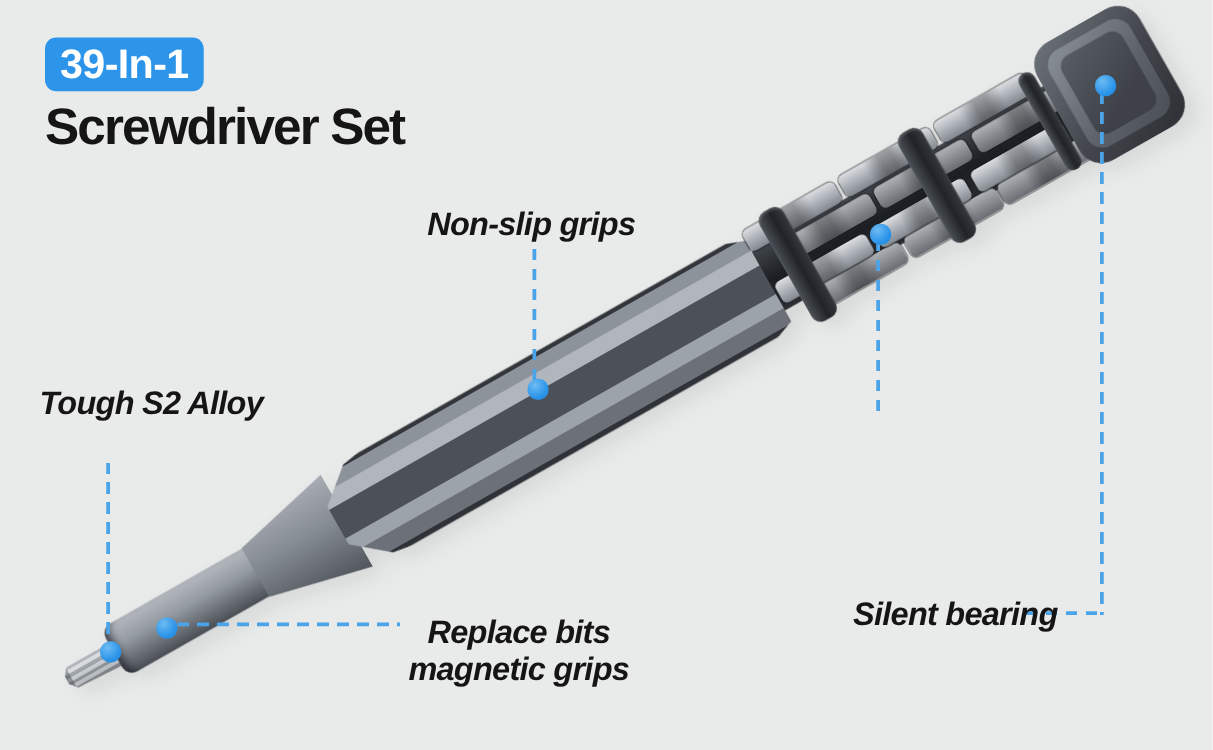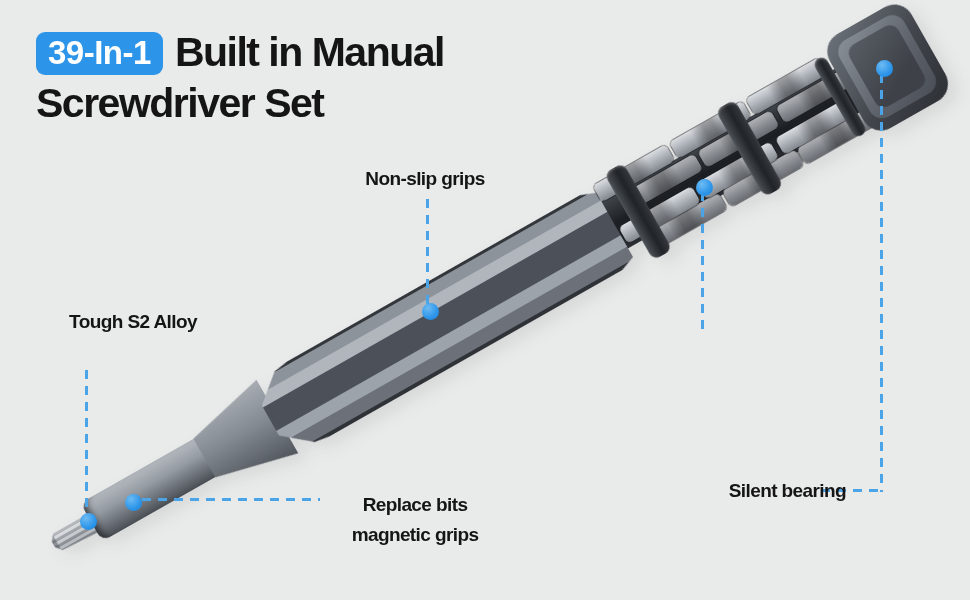--- a/index.html
+++ b/index.html
@@ -29,25 +29,26 @@
     letter-spacing:-1.5px; line-height:1.1; white-space:nowrap;
   }
   .title-line2{
     font-size:41px; font-weight:700; color:var(--text-dark);
     letter-spacing:-1.5px; margin-top:5px;
   }
 
   
   .callout-label{
     position:absolute; z-index:6; color:var(--text-dark);
-    font-size:19px; font-weight:600; line-height:30px; letter-spacing:-.6px;
+    font-size:26px; font-weight:600; line-height:30px; letter-spacing:-.6px;
     text-align:center;
+    font-style:italic;
   }
   .lbl-nonslip{left:280px; top:164px; width:290px;}
-  .lbl-tough{left:12px; top:307px; width:242px;}
+  .lbl-tough{left:0; top:307px; width:242px;}
   .lbl-bits{left:592px; top:334px; width:200px;}
   .lbl-replace{left:299px; top:490px; width:232px;}
   .lbl-silent{left:616px; top:476px; width:230px; text-align:right;}
 
   
   .vline{position:absolute; width:3px; z-index:5;
     background-image:repeating-linear-gradient(to bottom, var(--leader-blue) 0 9px, transparent 9px 16px);}
   .hline{position:absolute; height:3px; z-index:5;
     background-image:repeating-linear-gradient(to right, var(--leader-blue) 0 9px, transparent 9px 16px);}
   .l-nonslip{left:426px; top:199px; height:112px;}
@@ -140,21 +141,20 @@
   }
 </style>
 </head>
 <body>
 
 <div class="stage">
 
   <div class="title-block">
     <div class="title-row">
       <span class="badge">39-In-1</span>
-      <span class="title-text">Built in Manual</span>
     </div>
     <div class="title-line2">Screwdriver Set</div>
   </div>
 
   <div class="screwdriver">
     <div class="sd-part tip-bit"></div>
     <div class="sd-part shaft"></div>
     <div class="sd-part neck"></div>
     <div class="sd-part barrel"></div>
 

